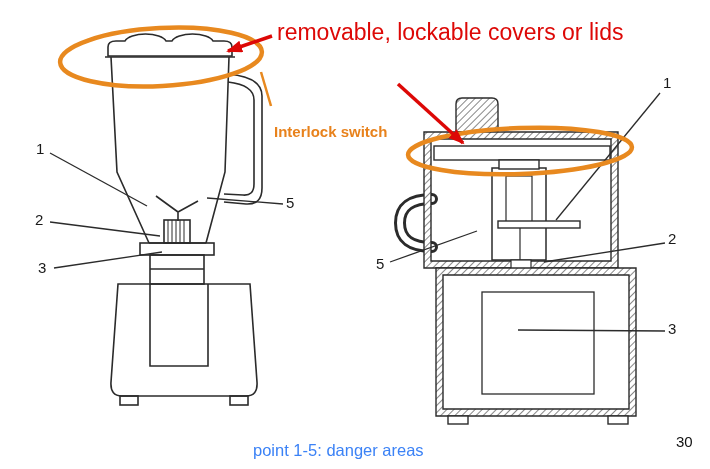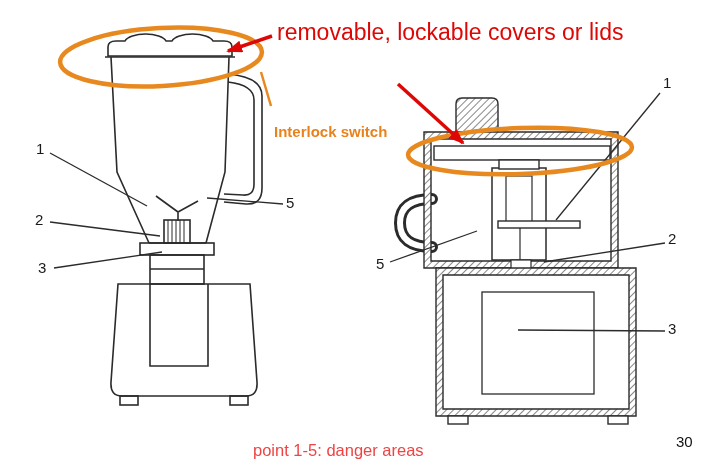--- a/index.html
+++ b/index.html
@@ -22,21 +22,21 @@
     color:#e8821c;font-size:15px;font-weight:bold;
     white-space:nowrap;
     margin-top:14px;
   }
   .num{
     position:absolute;
     color:#1a1a1a;font-size:15px;line-height:15px;
   }
   .caption{
     position:absolute;left:253px;top:441px;
-    color:#ef4444;font-size:16.5px;white-space:nowrap;
+    color:#3b82f6;font-size:16.5px;white-space:nowrap;
   }
   .page-number{
     position:absolute;left:676px;top:433px;
     color:#111;font-size:15px;
   }
 </style>
 </head>
 <body>
 
 <div class="canvas">

